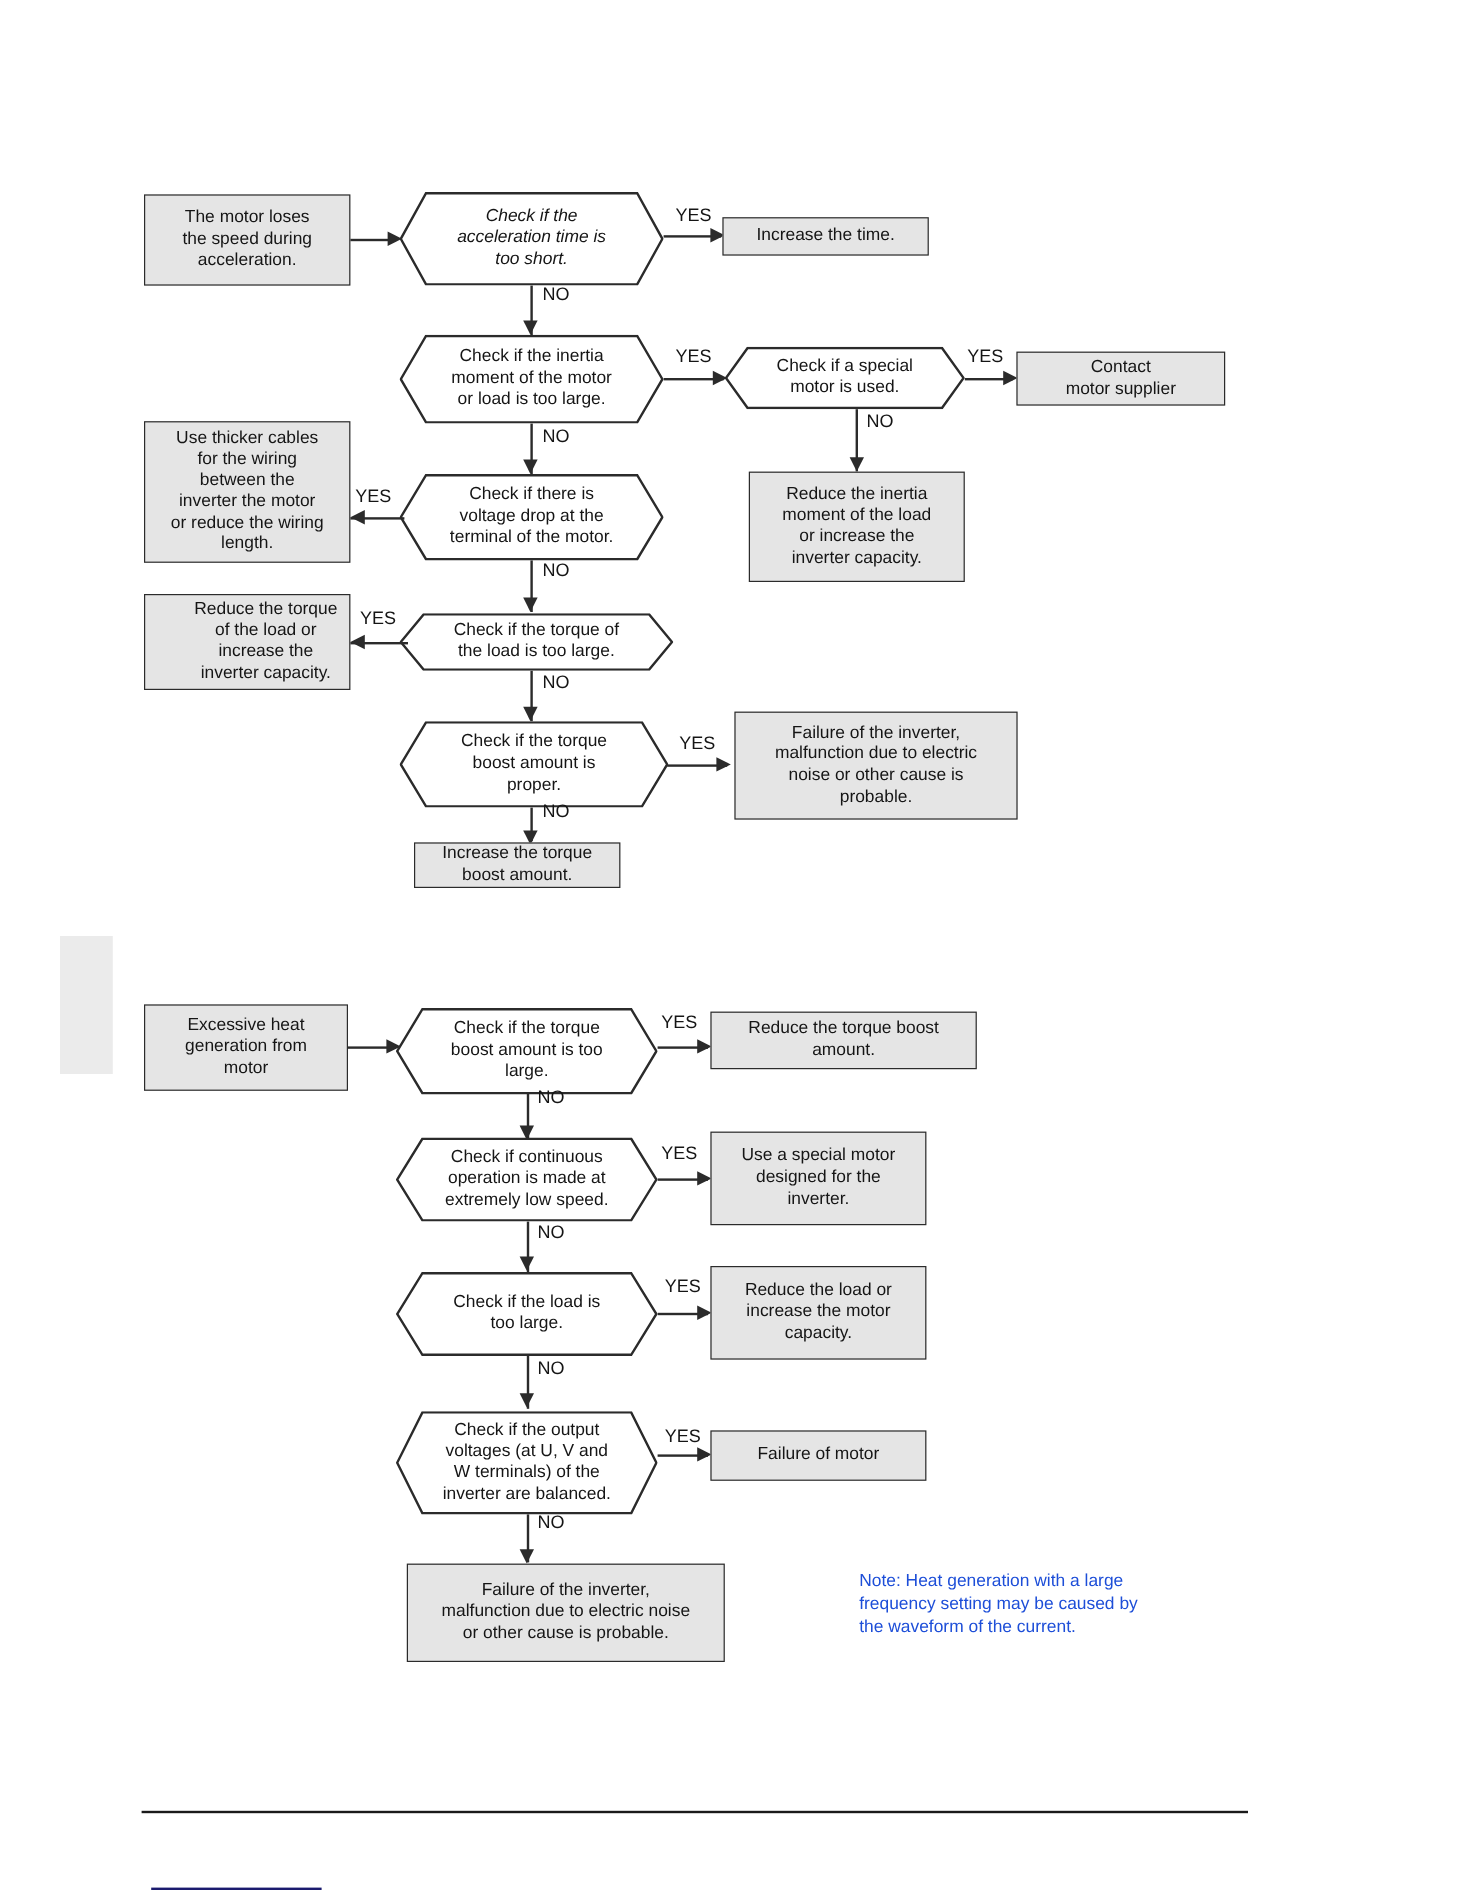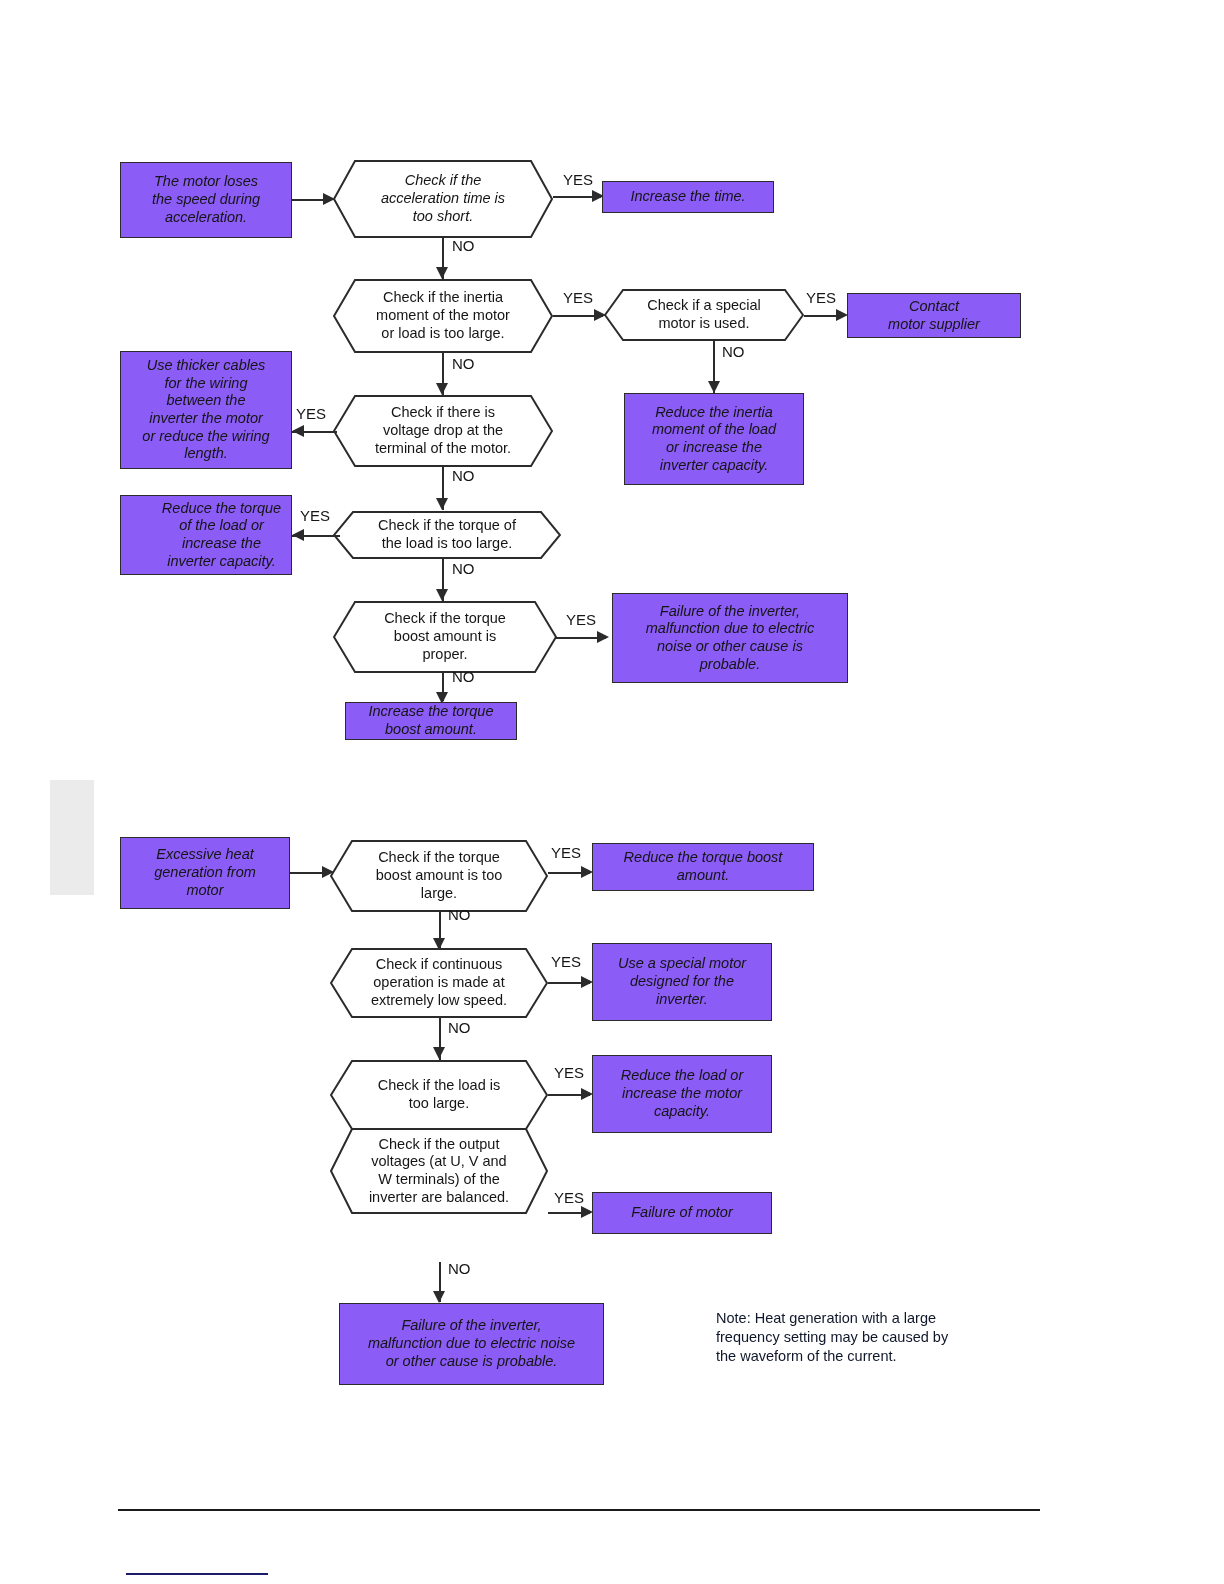--- a/index.html
+++ b/index.html
@@ -30,23 +30,22 @@
     text-align: center;
     line-height: 1.22;
     font-size: 14.5px;
     color: #151515;
     white-space: pre-line;
   }
 
   
   .rect {
     border: 1.6px solid #2b2b2b;
-    background: #8b5cf6;
+    background: #e5e5e5;
     padding: 3px 6px;
-    font-style: italic;
   }
 
   
   .hex {
     background: transparent;
     padding: 0 34px;
   }
   .hex > svg {
     position: absolute;
     left: 0;
@@ -98,21 +97,21 @@
     color: #151515;
     line-height: 1;
     white-space: nowrap;
   }
 
   
   .note {
     position: absolute;
     font-size: 14.5px;
     line-height: 1.32;
-    color: #0f172a;
+    color: #1d4ed8;
     white-space: pre-line;
     text-align: left;
   }
 
   
   .side-tab {
     position: absolute;
     background: #ebebeb;
   }
   .rule {
@@ -318,21 +317,21 @@
   <div class="edge-label" style="left:554px; top:1065px;">YES</div>
   <div class="line-h" style="left:548px; top:1094px; width:42px;"></div>
   <div class="arrow arrow-right" style="left:581px; top:1088px;"></div>
   <div class="node rect" style="left:592px; top:1055px; width:180px; height:78px;">Reduce the load or
 increase the motor
 capacity.</div>
   <div class="edge-label" style="left:448px; top:1133px;">NO</div>
   <div class="line-v" style="left:439px; top:1130px; height:44px;"></div>
   <div class="arrow arrow-down" style="left:433px; top:1161px;"></div>
 
-  <div class="node hex" style="left:330px; top:1128px; width:218px; height:86px;align-items:center;">
+  <div class="node hex" style="left:330px; top:1176px; width:218px; height:86px;align-items:center;">
     <svg viewBox="0 0 218 86" preserveAspectRatio="none">
       <polygon points="22,1 196,1 217,43 196,85 22,85 1,43" fill="#ffffff" stroke="#2b2b2b" stroke-width="2"></polygon>
     </svg>
     <span class="hex-label">Check if the output
 voltages (at U, V and
 W terminals) of the
 inverter are balanced.</span>
   </div>
   <div class="edge-label" style="left:554px; top:1190px;">YES</div>
   <div class="line-h" style="left:548px; top:1212px; width:42px;"></div>

